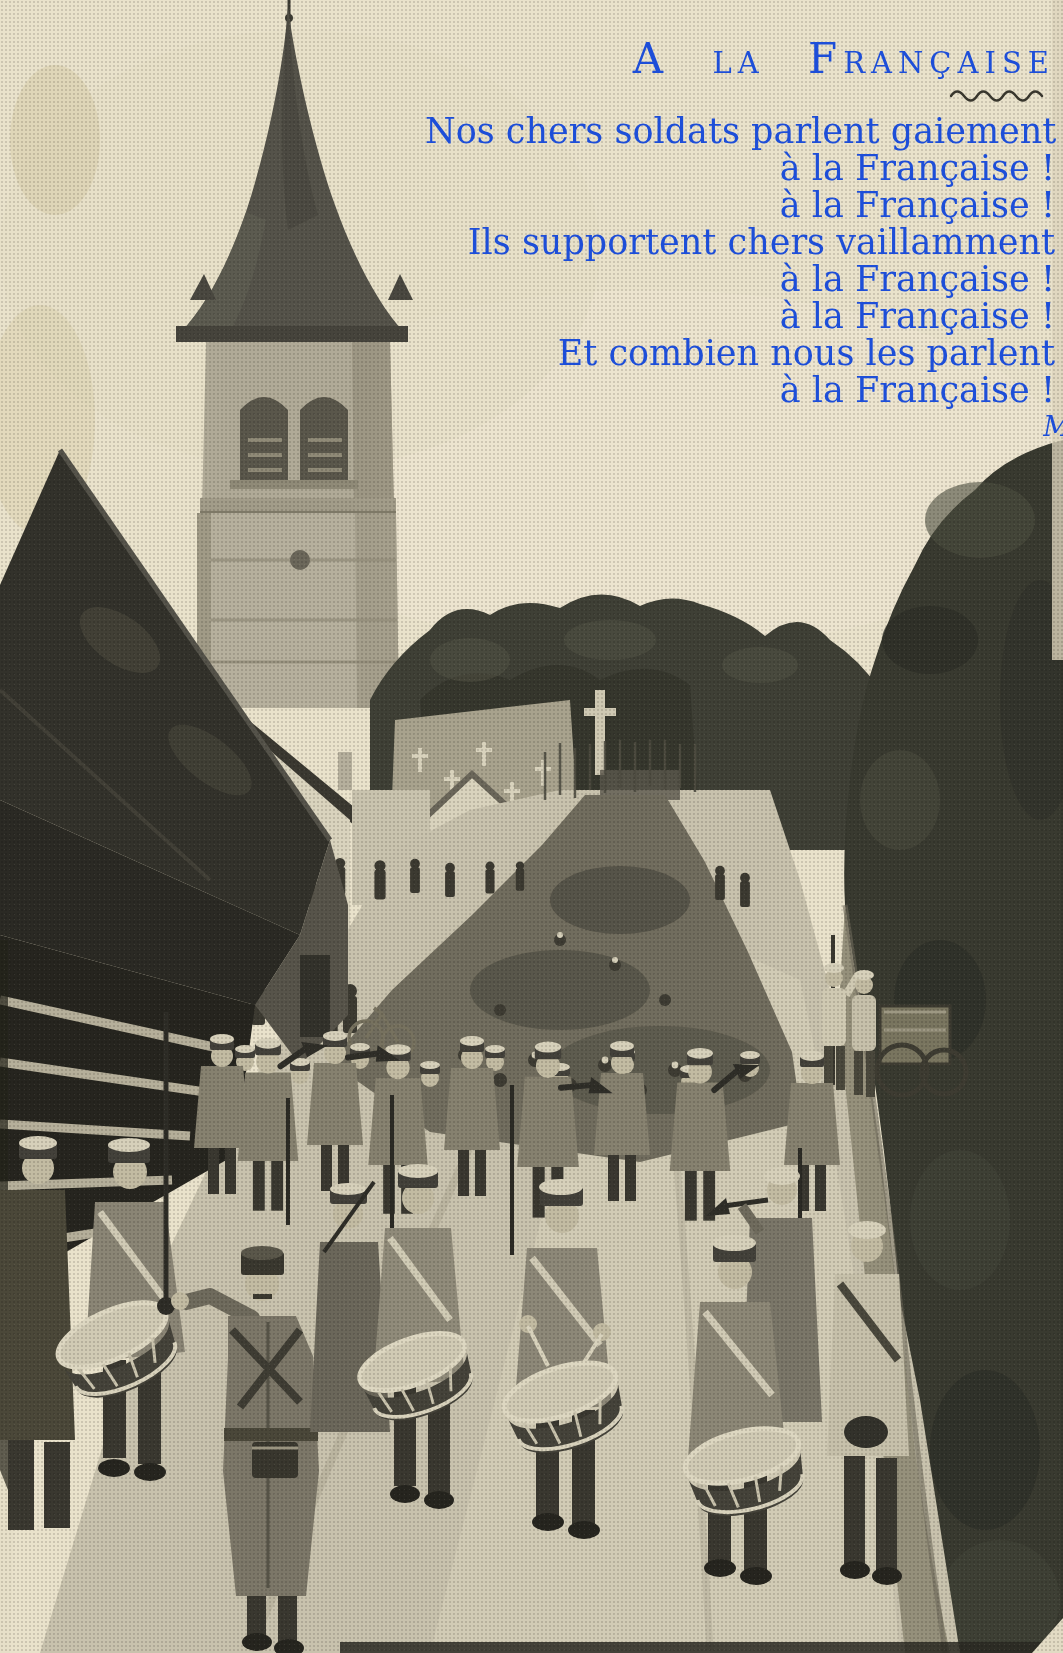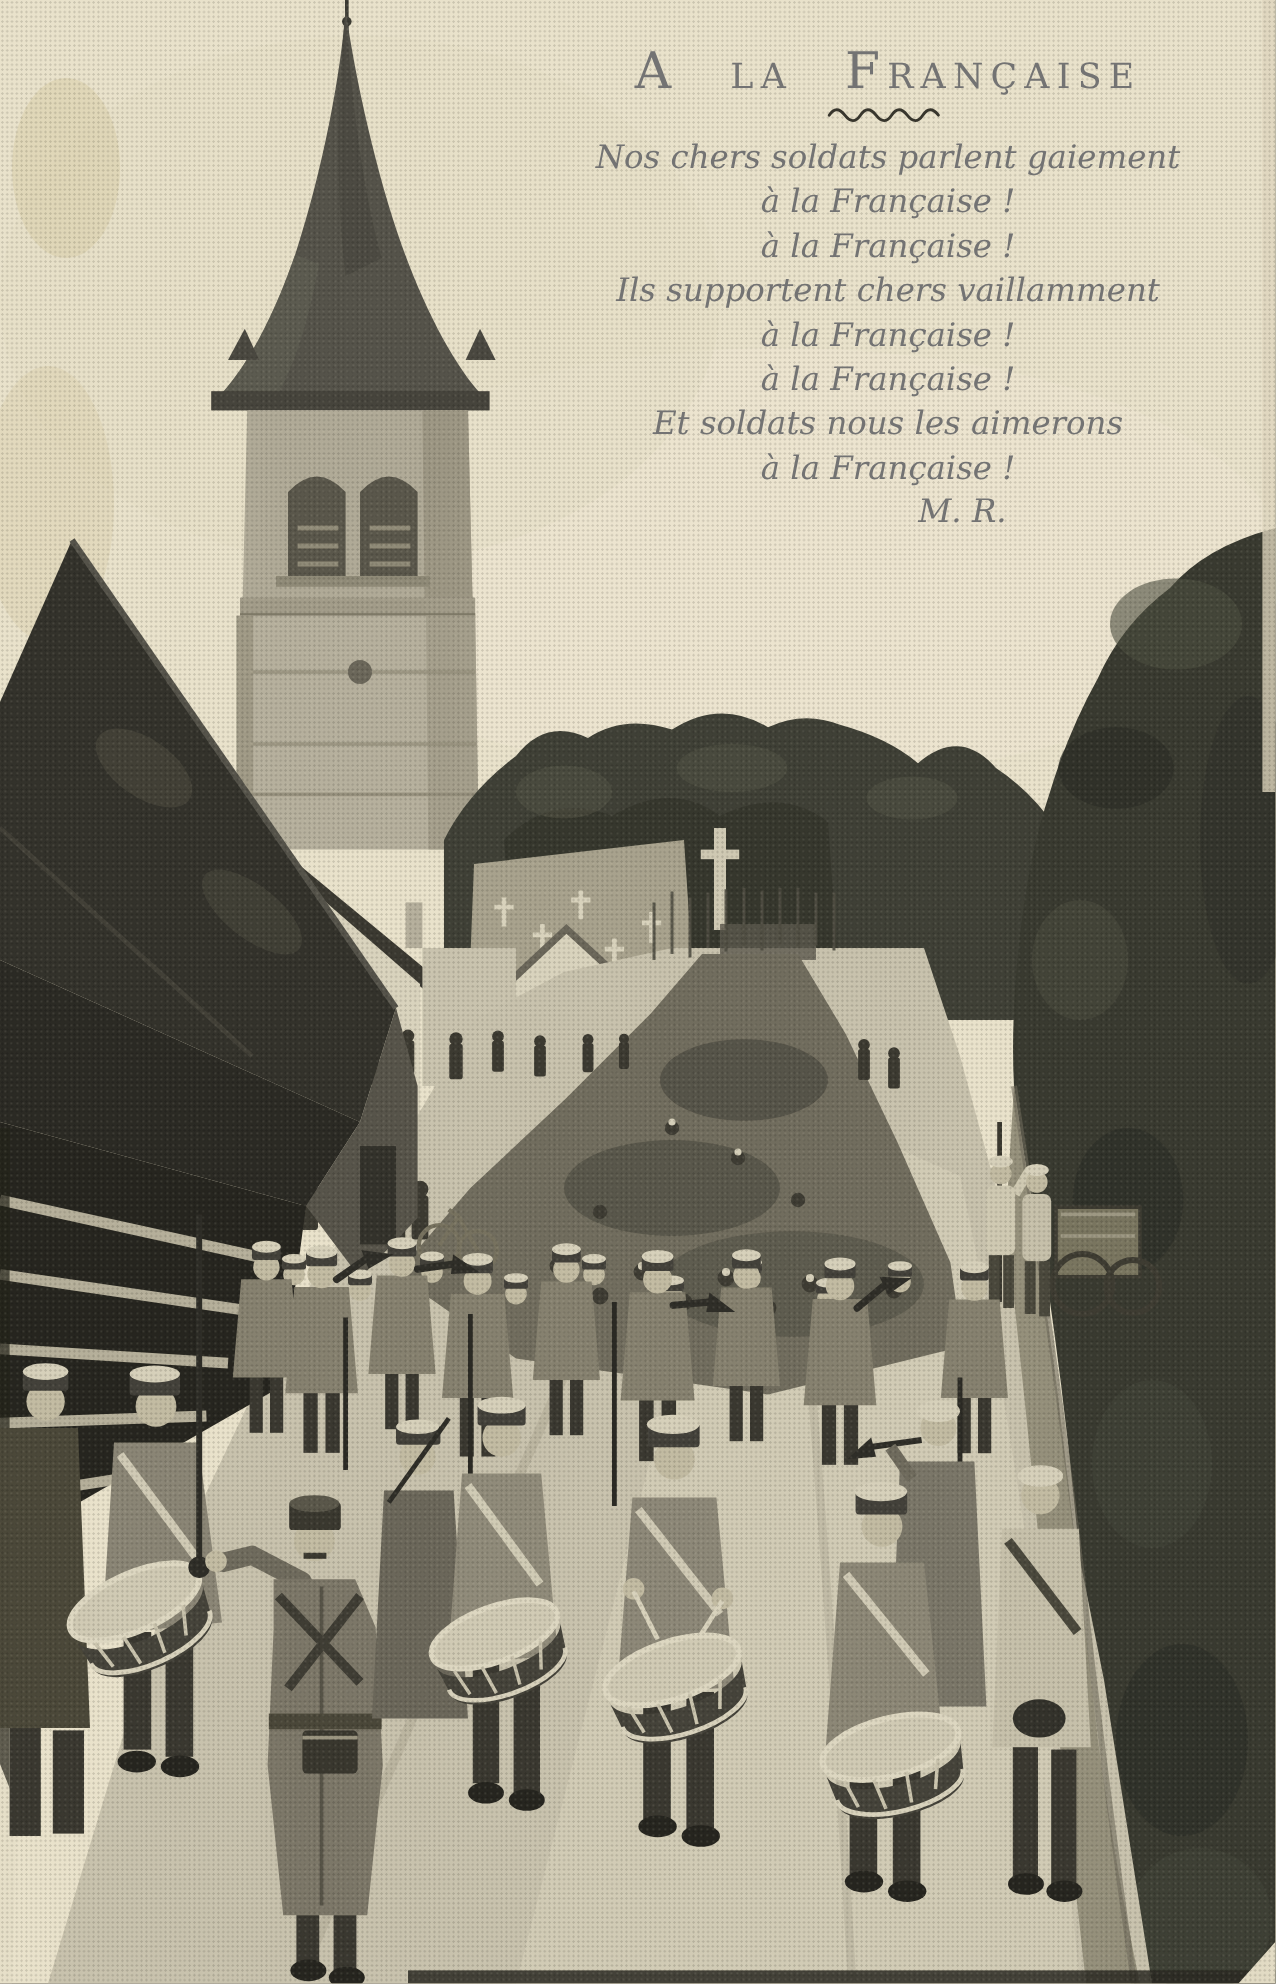--- a/index.html
+++ b/index.html
@@ -21,29 +21,29 @@
     opacity:.16;mix-blend-mode:multiply;
   }
   .grain{
     position:absolute;inset:0;z-index:2;pointer-events:none;
     background-image:radial-gradient(#efe9d4 0.8px, transparent 1px);
     background-size:5px 5px;background-position:2px 2px;
     opacity:.10;
   }
   .text-block{
     position:absolute;left:425px;top:34px;width:630px;z-index:3;
-    text-align:center;color:#737373;
+    text-align:right;color:#1d4ed8;
   }
   .title{
     font-variant:small-caps;
     font-size:42px;letter-spacing:6px;word-spacing:24px;
     white-space:nowrap;
   }
   .ornament{margin:4px auto 10px;height:16px;}
-  .poem{font-style:italic;font-size:27px;line-height:37px;}
+  .poem{font-size:35px;line-height:37px;}
   .poem-line{white-space:nowrap;}
   .signature{
     font-style:italic;font-size:27px;line-height:36px;
     transform:translateX(62px);
   }
 </style>
 </head>
 <body>
 
 <div class="card">
@@ -458,18 +458,18 @@
         <path d="M6,9 q6,-9 13,0 t13,0 t13,0 t13,0 t13,0 t13,0 t13,0" fill="none" stroke="#38362d" stroke-width="2.4" stroke-linecap="round"></path>
       </svg>
     </div>
     <div class="poem">
       <div class="poem-line">Nos chers soldats parlent gaiement</div>
       <div class="poem-line">à la Française !</div>
       <div class="poem-line">à la Française !</div>
       <div class="poem-line">Ils supportent chers vaillamment</div>
       <div class="poem-line">à la Française !</div>
       <div class="poem-line">à la Française !</div>
-      <div class="poem-line">Et soldats nous les aimerons</div>
+      <div class="poem-line">Et combien nous les parlent</div>
       <div class="poem-line">à la Française !</div>
     </div>
     <div class="signature">M. R.</div>
   </div>
 </div>
 
 </body></html>

